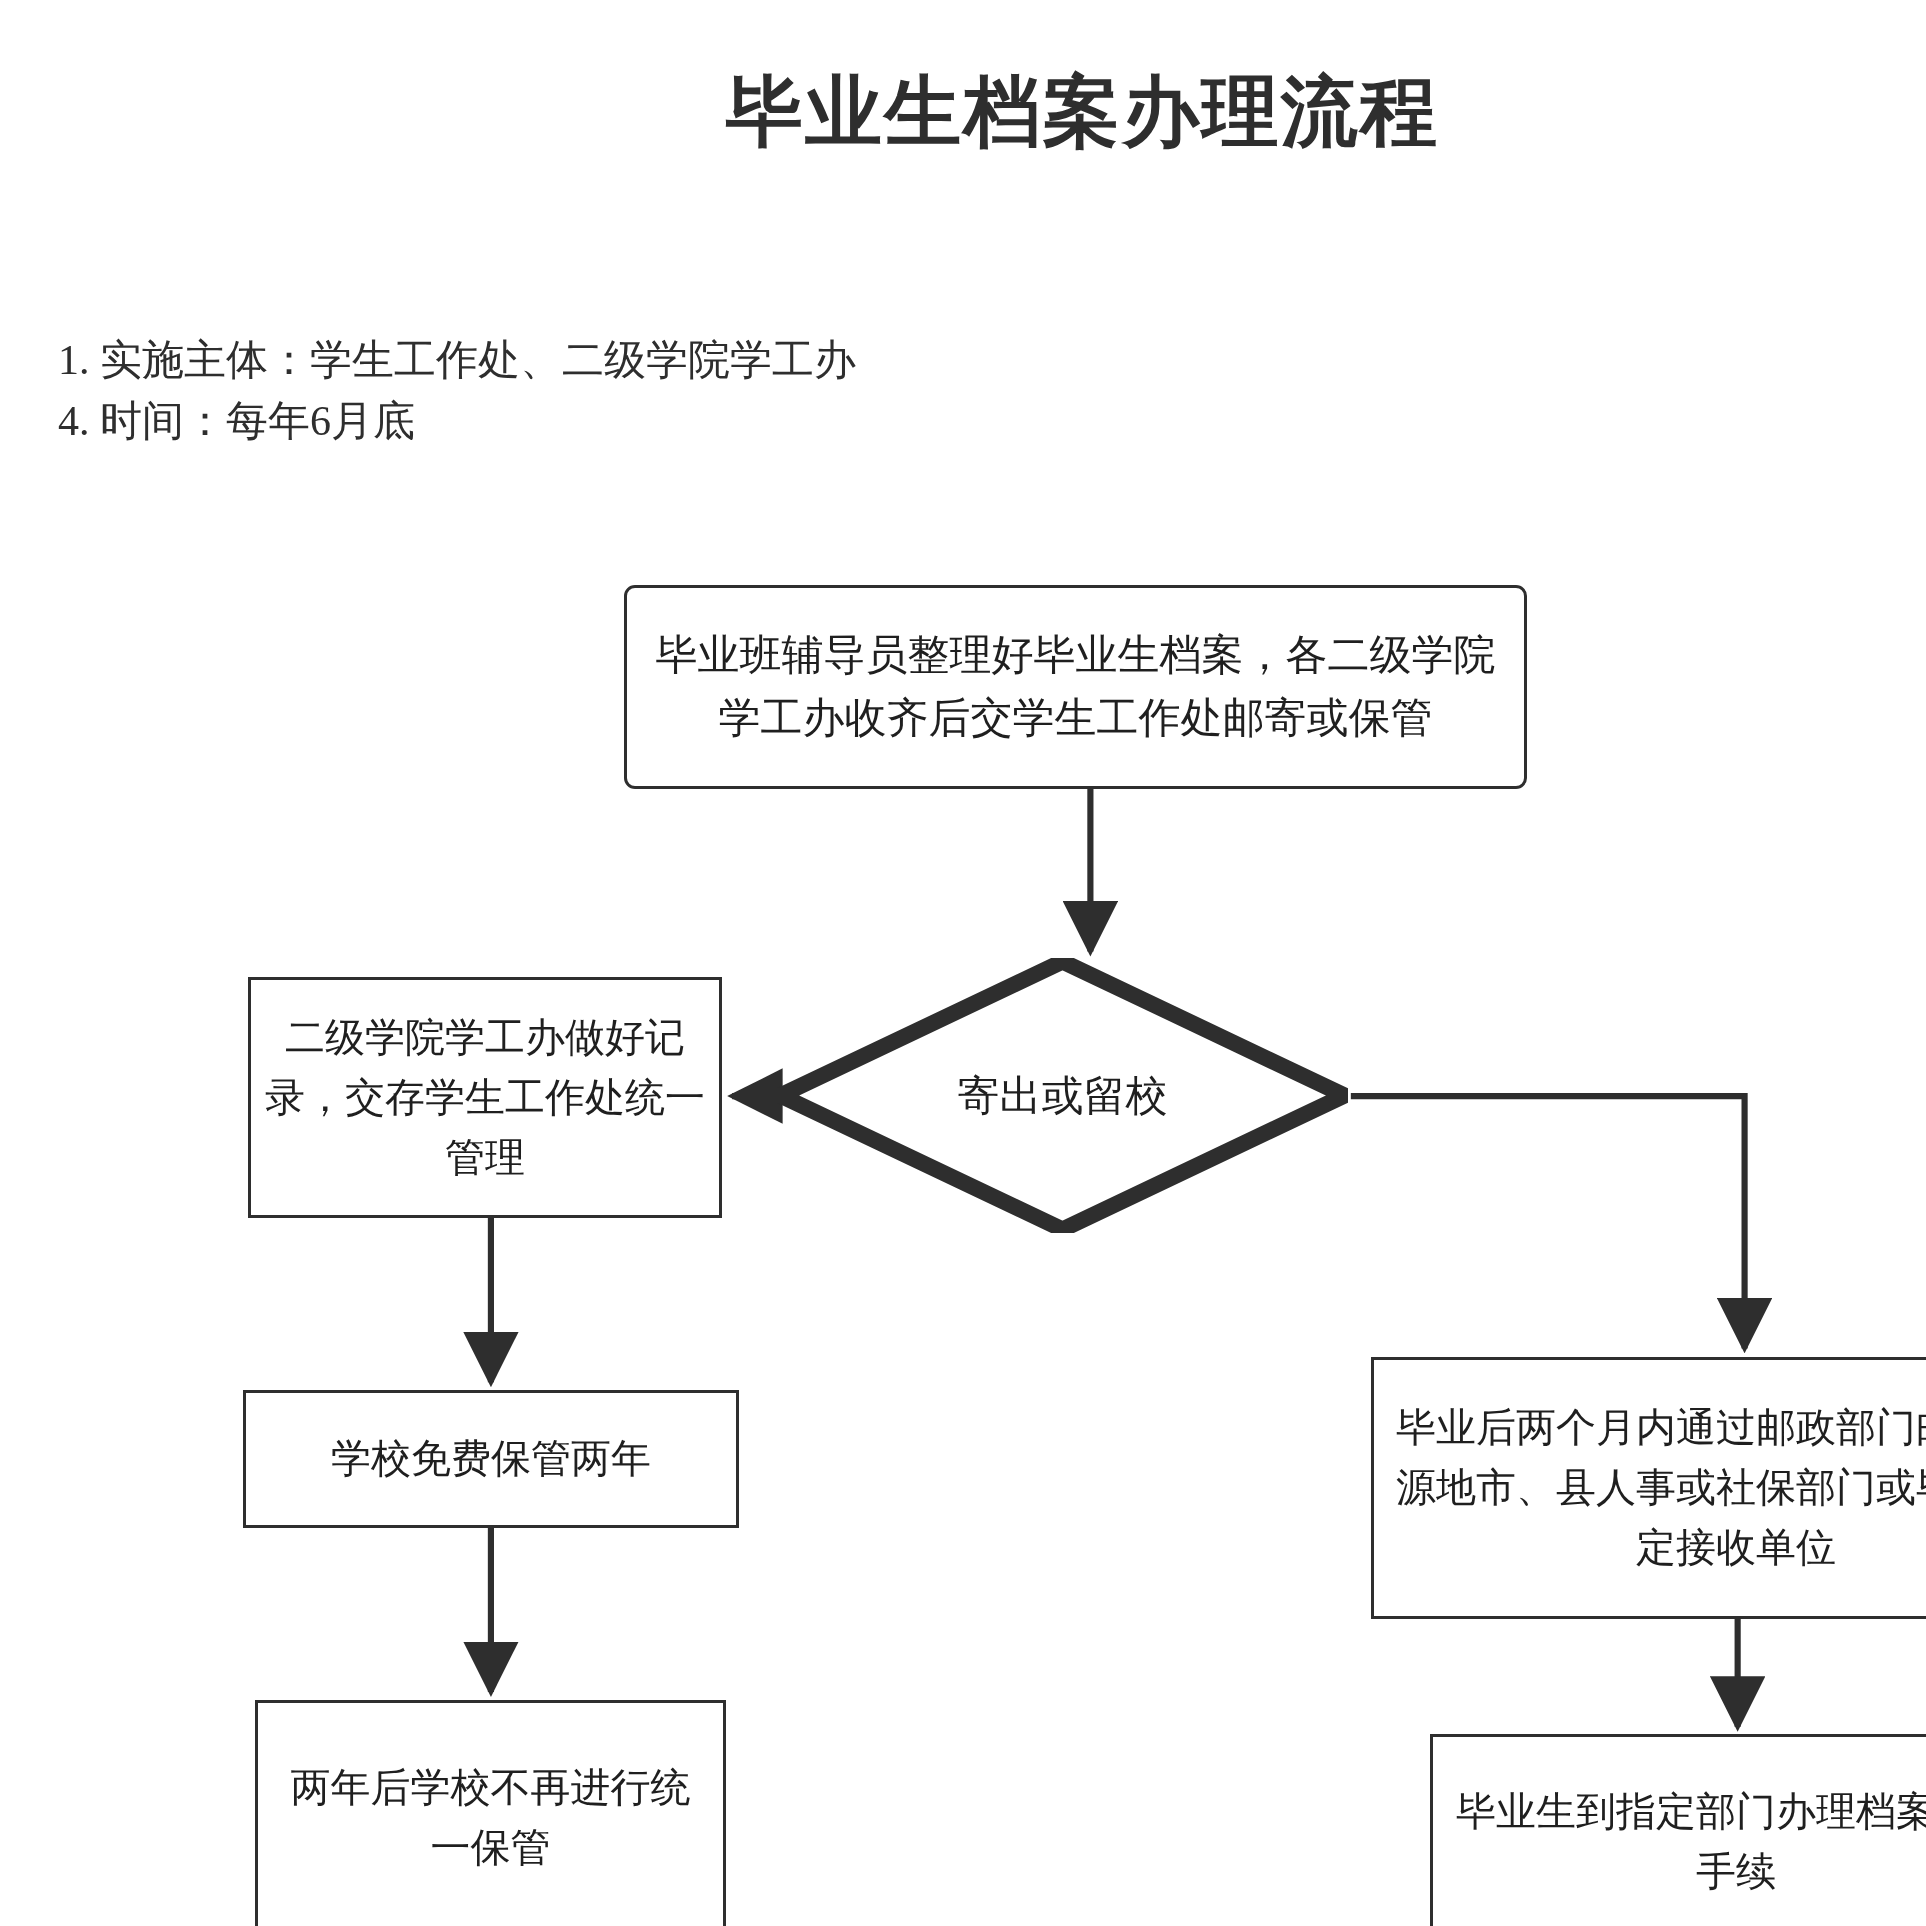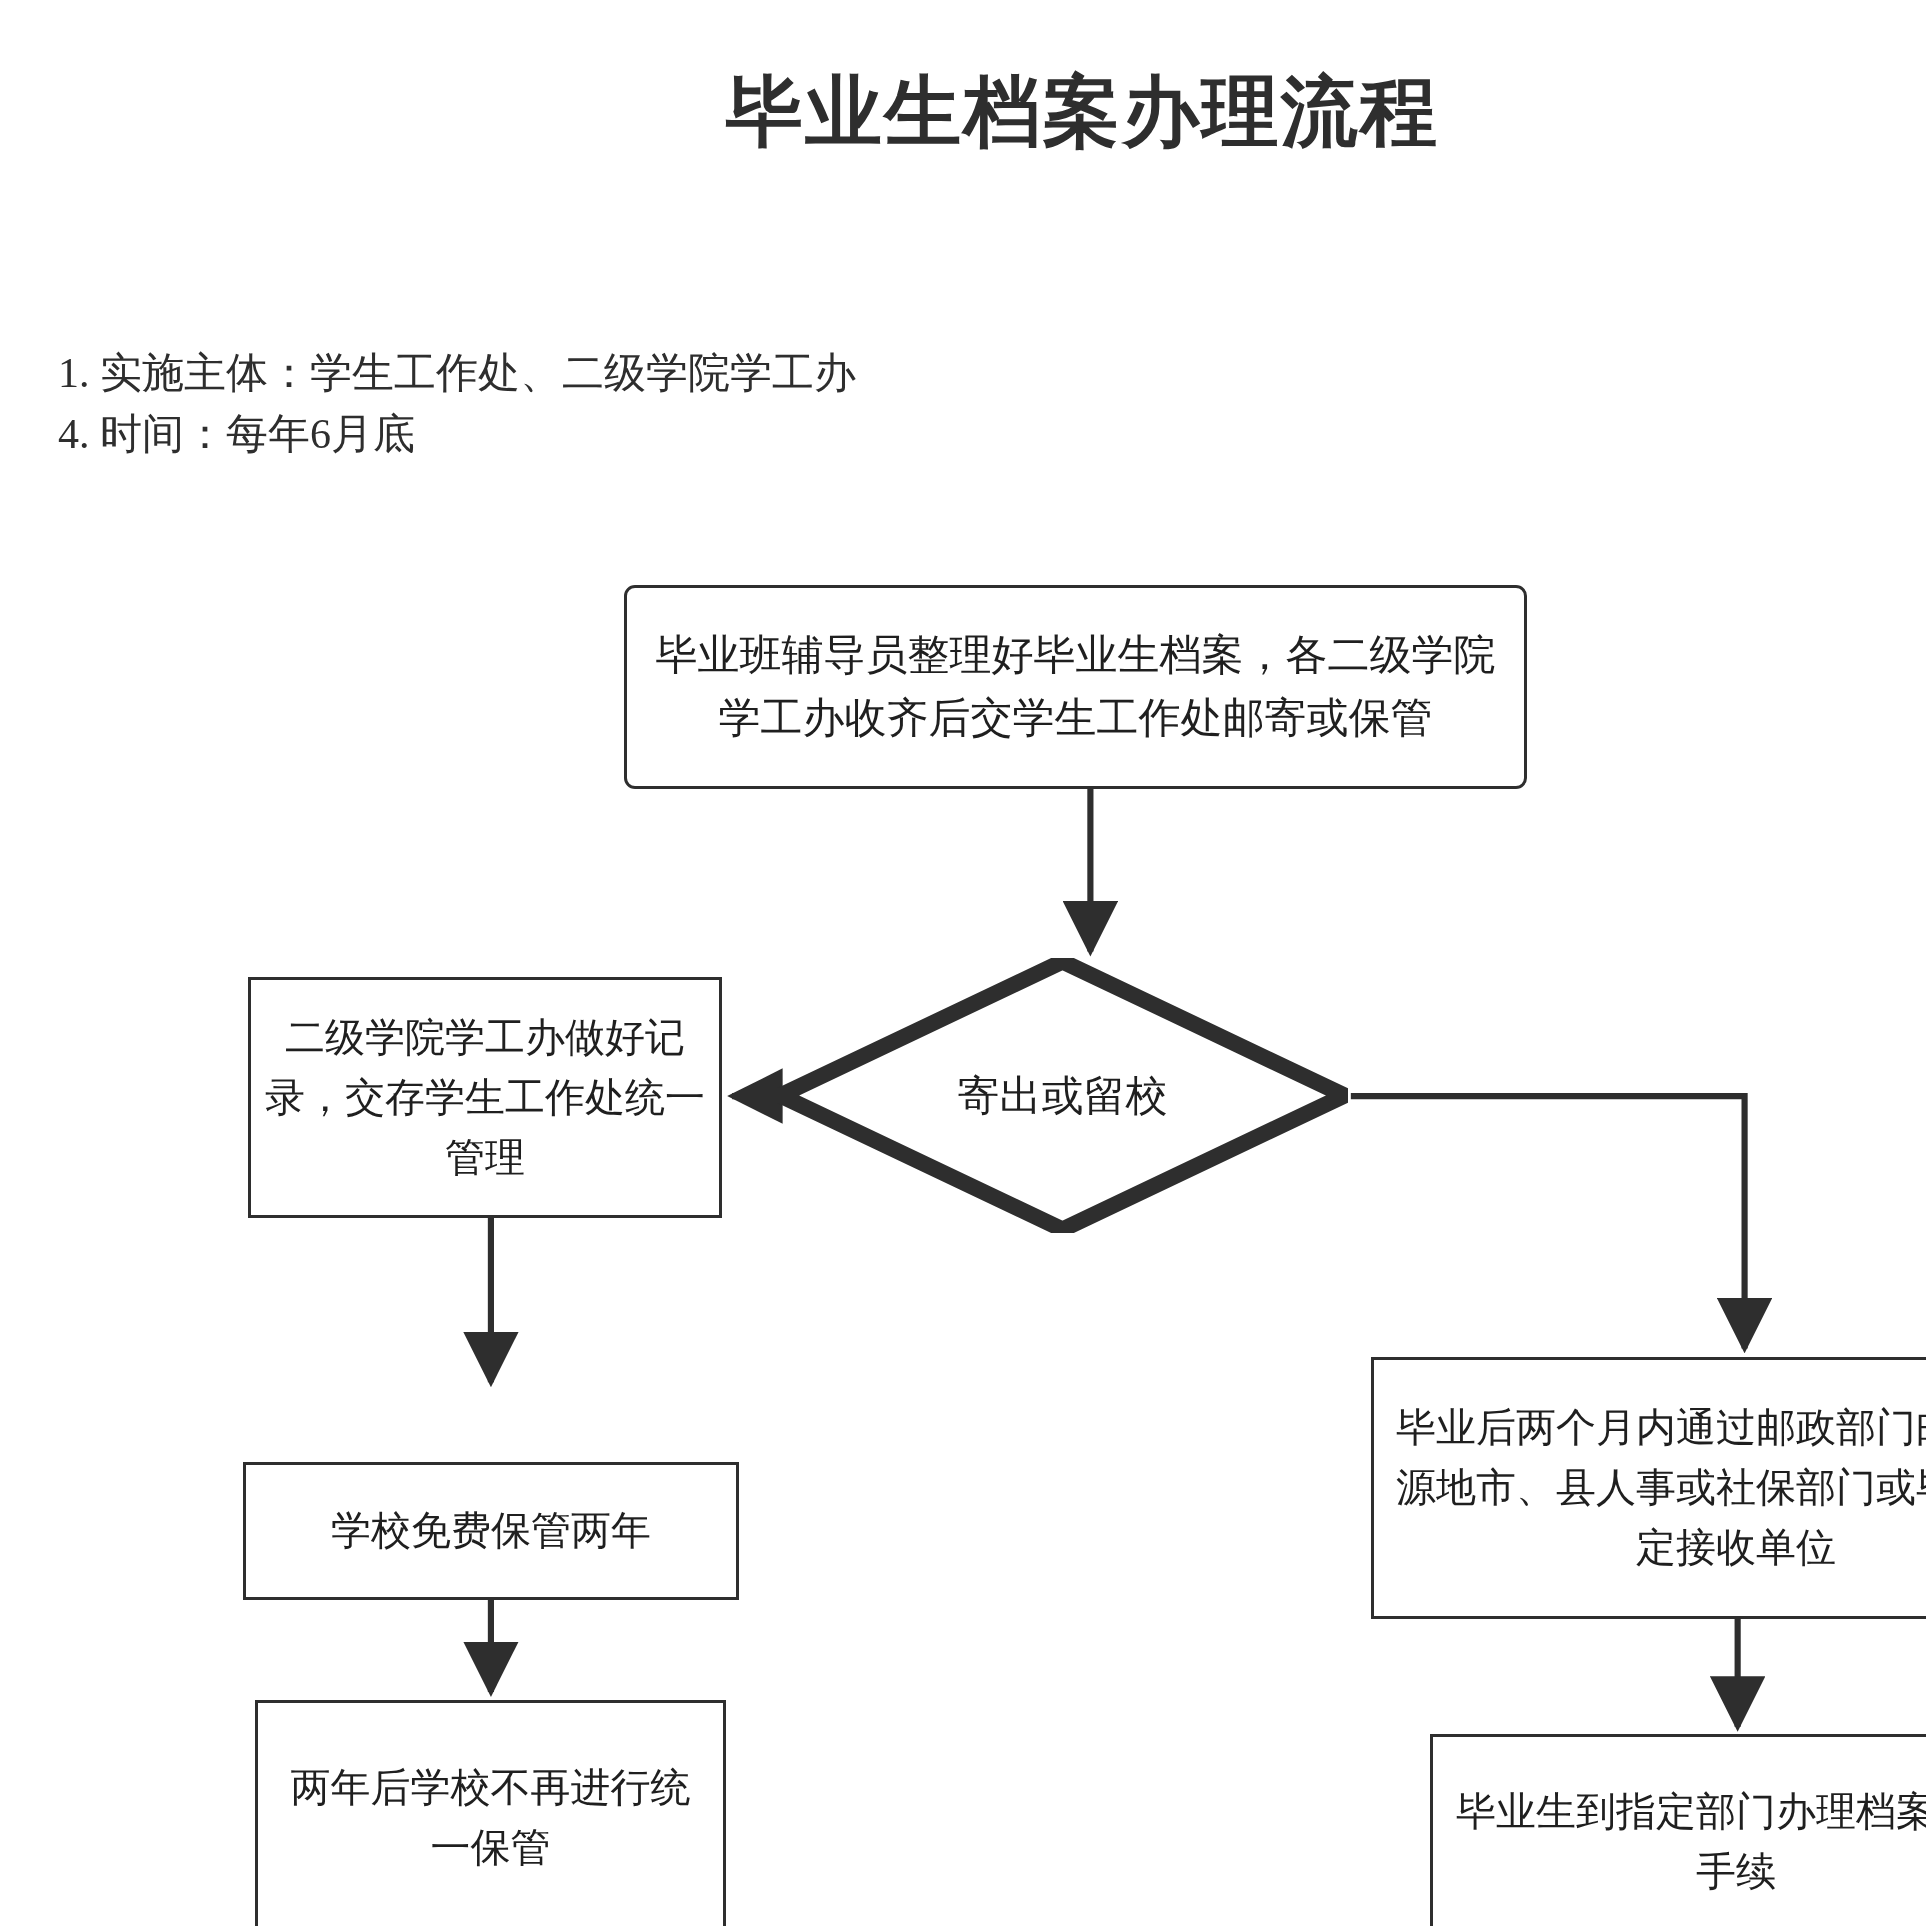--- a/index.html
+++ b/index.html
@@ -31,21 +31,21 @@
     font-size: 77px;
     line-height: 1.15;
     letter-spacing: 2.3px;
     color: #2e2e2e;
   }
 
   
   .notes {
     position: absolute;
     left: 58px;
-    top: 343px;
+    top: 330px;
     font-size: 42px;
     line-height: 1.45;
     color: #2e2e2e;
     white-space: nowrap;
   }
   .note-line { display: block; }
 
   
   .node {
     position: absolute;
@@ -63,21 +63,21 @@
     color: #1f1f1f;
     padding: 0 13px;
     display: block;
   }
 
   
   #node-collect      { left: 624px; top: 585px; width: 903px; height: 204px; border-radius: 11px; }
   #node-collect .node-text { font-size: 42px; line-height: 1.5; }
 
   #node-record       { left: 248px;  top: 977px; width: 474px; height: 241px; text-align: center; }
-  #node-keep2y       { left: 243px;  top: 1462px; width: 496px; height: 138px; }
+  #node-keep2y       { left: 243px;  top: 1390px; width: 496px; height: 138px; }
   #node-after2y      { left: 255px;  top: 1700px; width: 471px; height: 235px; }
 
   #node-mail         { left: 1371px; top: 1357px; width: 730px; height: 262px; }
   #node-handover     { left: 1430px; top: 1734px; width: 612px; height: 216px; }
 
   
   #node-decision {
     position: absolute;
     left: 777px;
     top: 958px;

